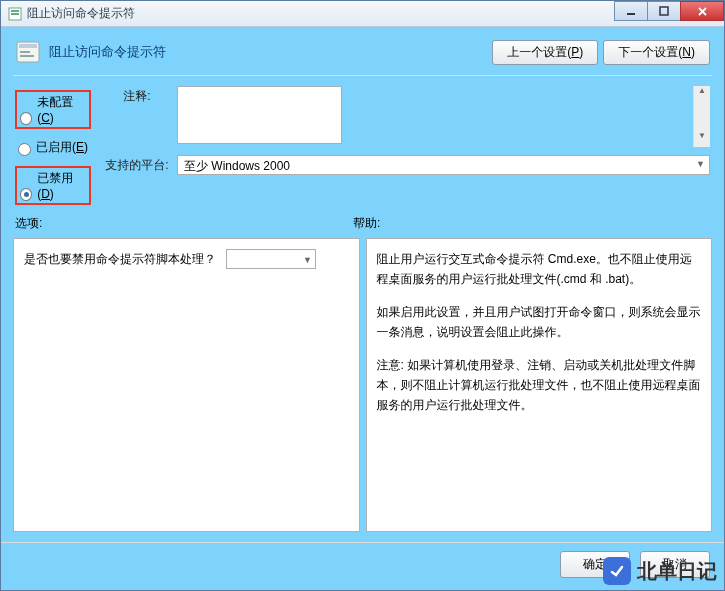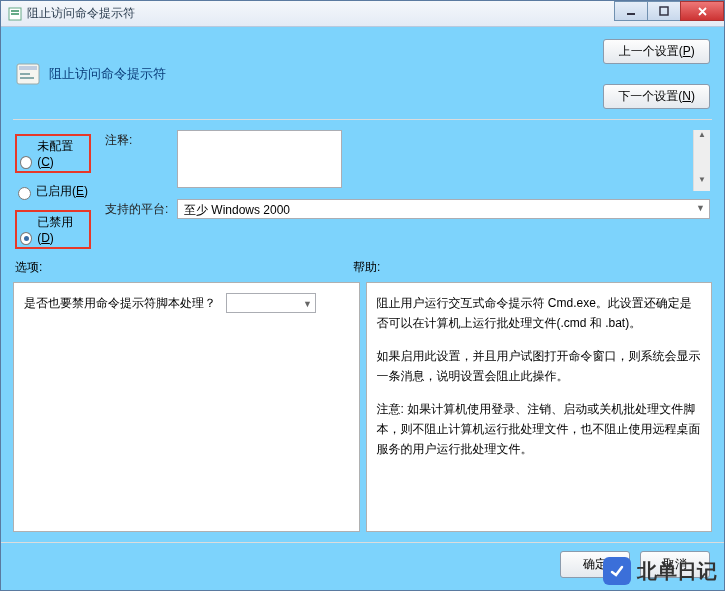--- a/index.html
+++ b/index.html
@@ -30,41 +30,41 @@
     .win-btn.max { background: linear-gradient(#e6eef8,#c8d8ec); }
     .win-btn.close { background: linear-gradient(#e77,#c33); width: 44px; border-color: #a33; }
     .header-row {
       display: flex;
       align-items: center;
       padding: 12px 14px 10px 14px;
       gap: 8px;
     }
     .policy-icon { width: 26px; height: 26px; flex-shrink: 0; }
     .policy-title { font-size: 13px; color: #0a3d7a; flex: 1; }
-    .nav-btns { display: flex; gap: 20px; flex-direction: column; }
+    .nav-btns { display: flex; gap: 5px; }
     .btn {
       border: 1px solid #8b9bad;
       background: linear-gradient(#fdfdfd,#e5e9ee);
       padding: 3px 14px;
       border-radius: 3px;
       font-size: 12px;
       cursor: default;
       min-width: 84px;
       text-align: center;
     }
     .divider { height: 1px; background: #dcdcdc; margin: 0 12px 6px; }
     .config-area { display: flex; padding: 4px 14px 0 14px; gap: 14px; }
     .left-col { width: 76px; display: flex; flex-direction: column; gap: 8px; padding-top: 4px; }
     .radio-row { display: flex; align-items: flex-end; gap: 5px; font-size: 12px; padding: 2px 3px; }
     .radio-row.highlight { border: 2px solid #e73828; }
     .radio { appearance: none; width: 13px; height: 13px; border: 1px solid #7a7a7a; border-radius: 50%; position: relative; background: #fff; }
     .radio:checked::after { content: ""; position: absolute; width: 5px; height: 5px; background: #3a6ea5; border-radius: 50%; top: 3px; left: 3px; }
     .right-col { flex: 1; display: flex; flex-direction: column; gap: 8px; }
     .field-row { display: flex; gap: 8px; }
-    .field-label { width: 64px; text-align: left; color: #222; padding-top: 2px; }
+    .field-label { width: 64px; text-align: center; color: #222; padding-top: 2px; }
     .comment-box {
       flex: 1; height: 58px; border: 1px solid #abadb3;
       background: #fff; position: relative; padding: 4px;
       font-size: 12px; resize: none; font-family: inherit;
     }
     .scroll-ind { position: absolute; right: 0; top: 0; bottom: 0; width: 17px; background: #eee; border-left: 1px solid #ddd; display: flex; flex-direction: column; justify-content: space-between; }
     .scroll-arrow { height: 16px; font-size: 8px; text-align: center; color: #666; }
     .select-wide { flex: 1; border: 1px solid #abadb3; background: #fff; padding: 2px 20px 2px 6px; position: relative; height: 20px; }
     .select-wide::after { content: "▼"; position: absolute; right: 4px; top: 3px; font-size: 9px; color: #666; }
     .mid-labels { display: flex; padding: 10px 14px 4px; }
@@ -175,21 +175,21 @@
   </div>
 
   <div class="panels">
     <div class="panel">
       <div class="panel-left-row">
         <span>是否也要禁用命令提示符脚本处理？</span>
         <div class="mini-select"><span></span></div>
       </div>
     </div>
     <div class="panel help-text">
-      <p>阻止用户运行交互式命令提示符 Cmd.exe。此设置还确定是否可以在计算机上运行批处理文件(.cmd 和 .bat)。</p>
+      <p>阻止用户运行交互式命令提示符 Cmd.exe。也不阻止使用远程桌面服务的用户运行批处理文件(.cmd 和 .bat)。</p>
       <p>如果启用此设置，并且用户试图打开命令窗口，则系统会显示一条消息，说明设置会阻止此操作。</p>
       <p>注意: 如果计算机使用登录、注销、启动或关机批处理文件脚本，则不阻止计算机运行批处理文件，也不阻止使用远程桌面服务的用户运行批处理文件。</p>
     </div>
   </div>
 
   <div class="footer">
     <div class="btn">确定</div>
     <div class="btn">取消</div>
   </div>
 

